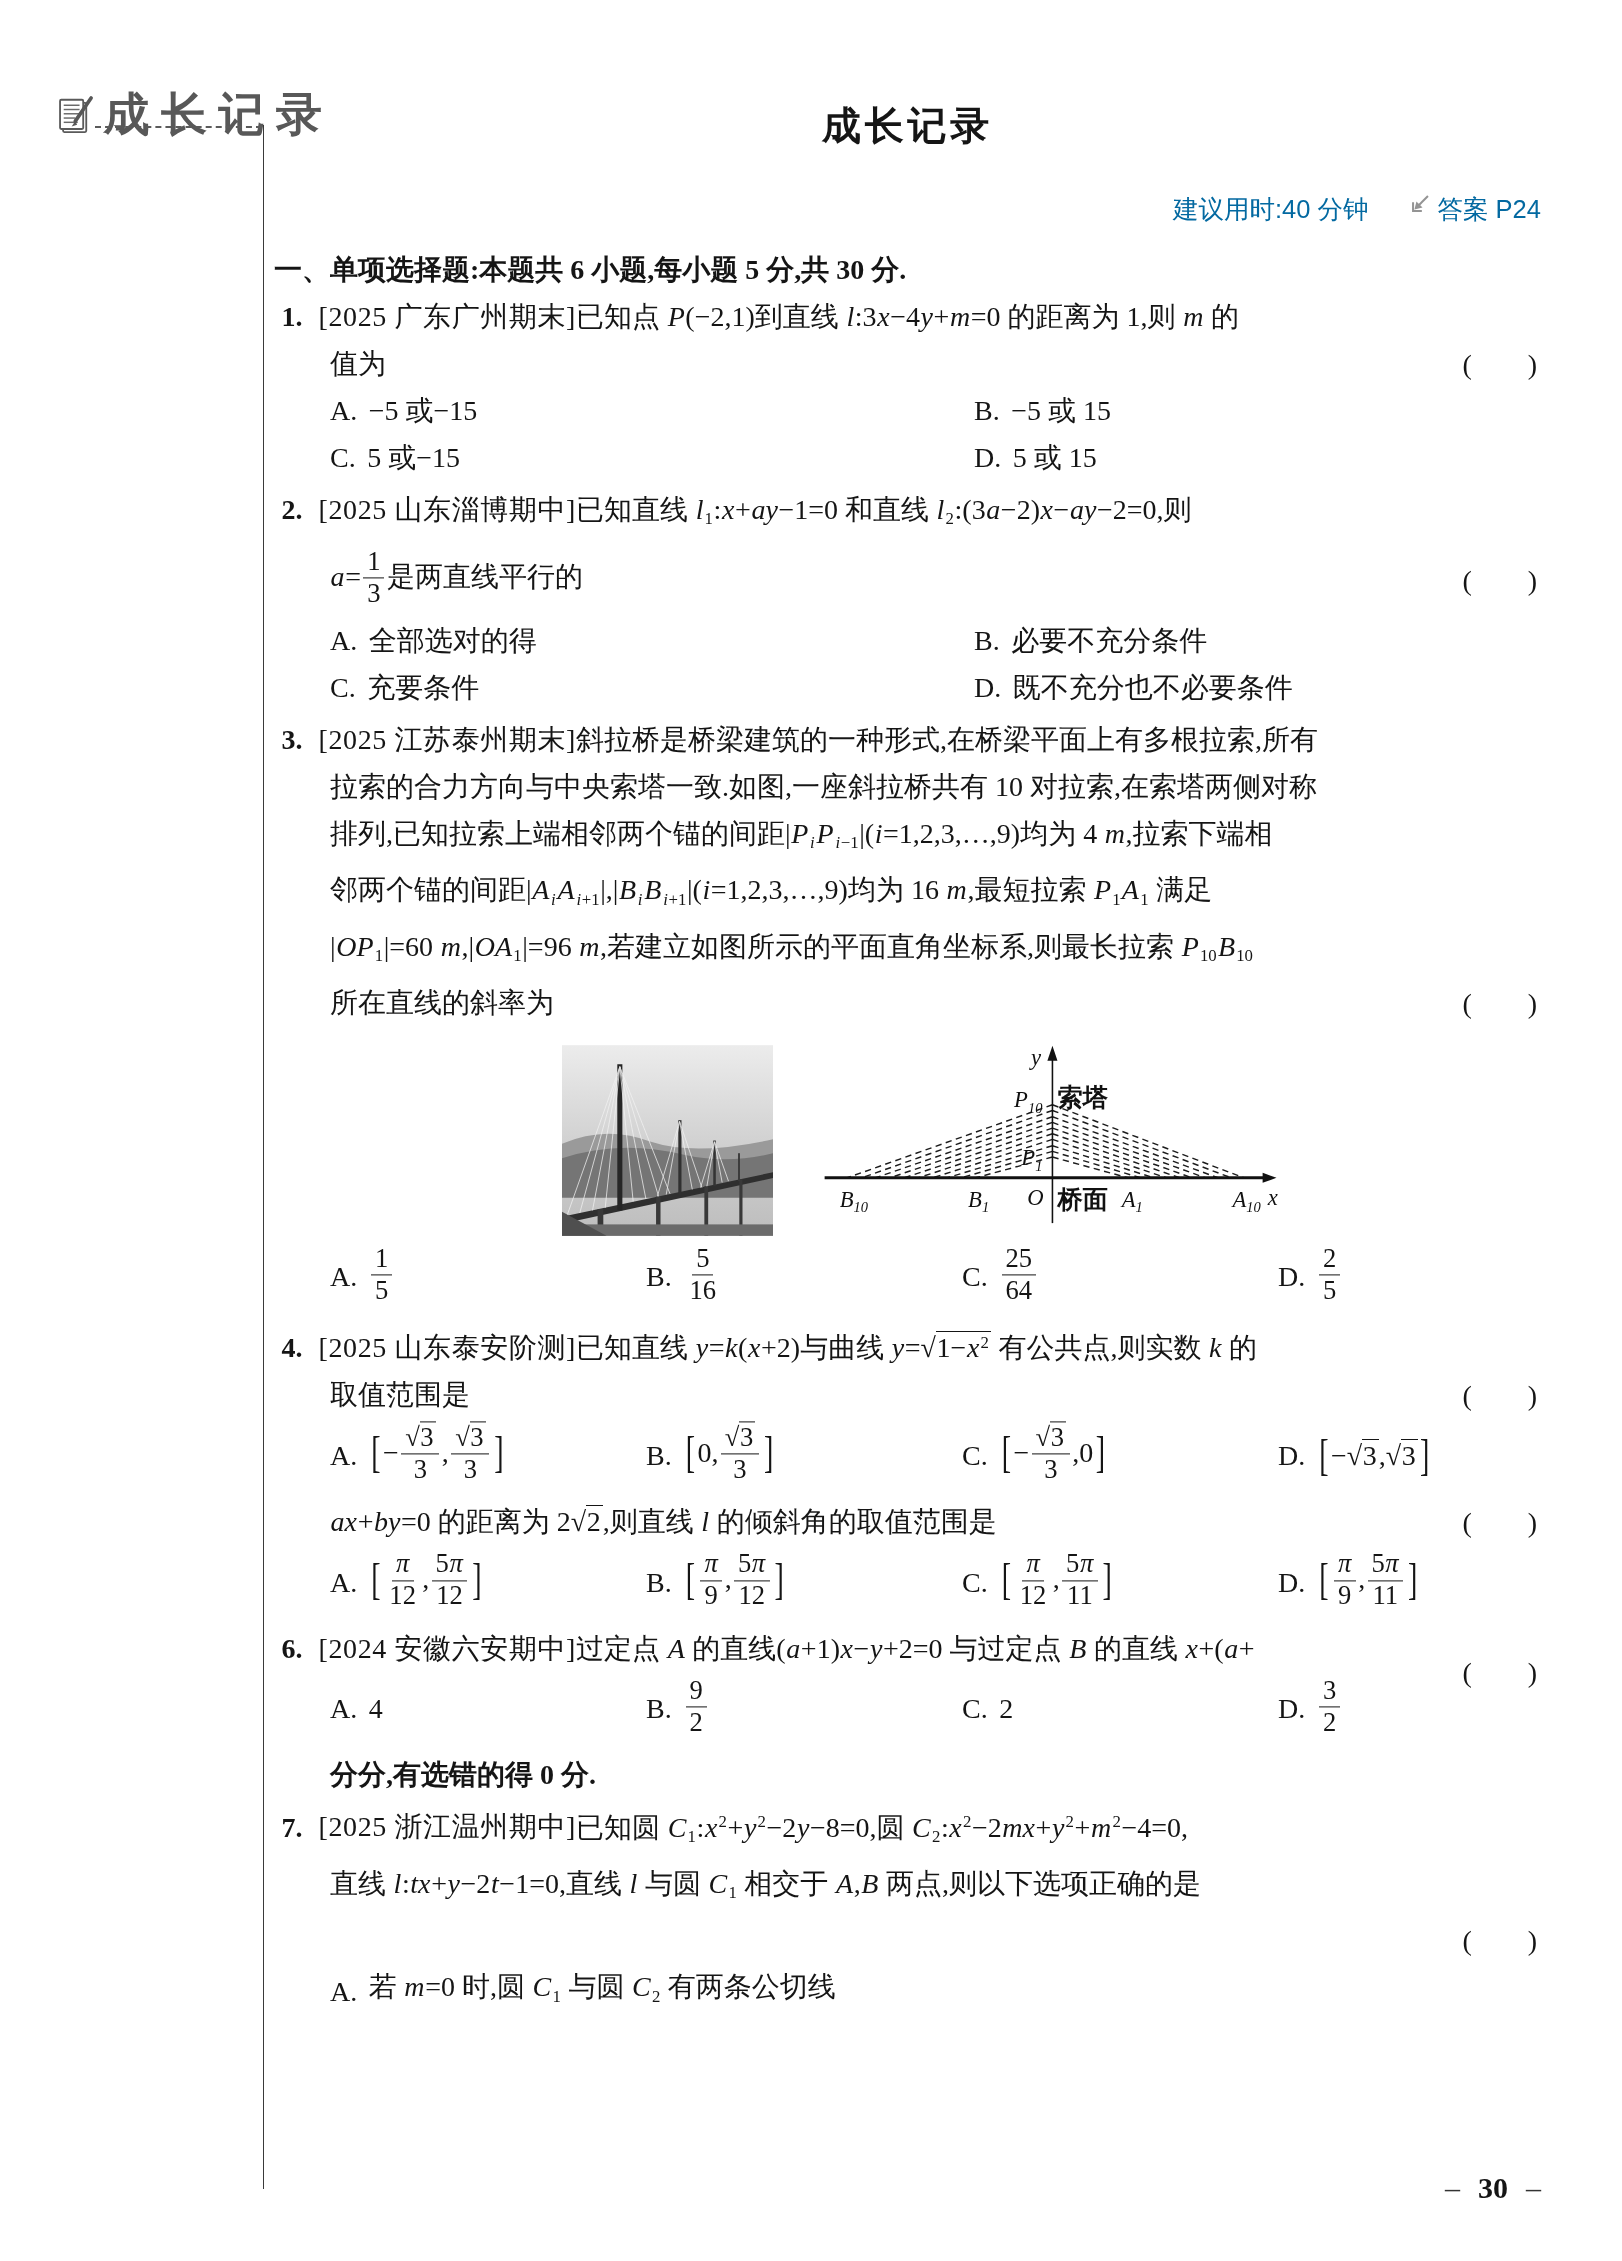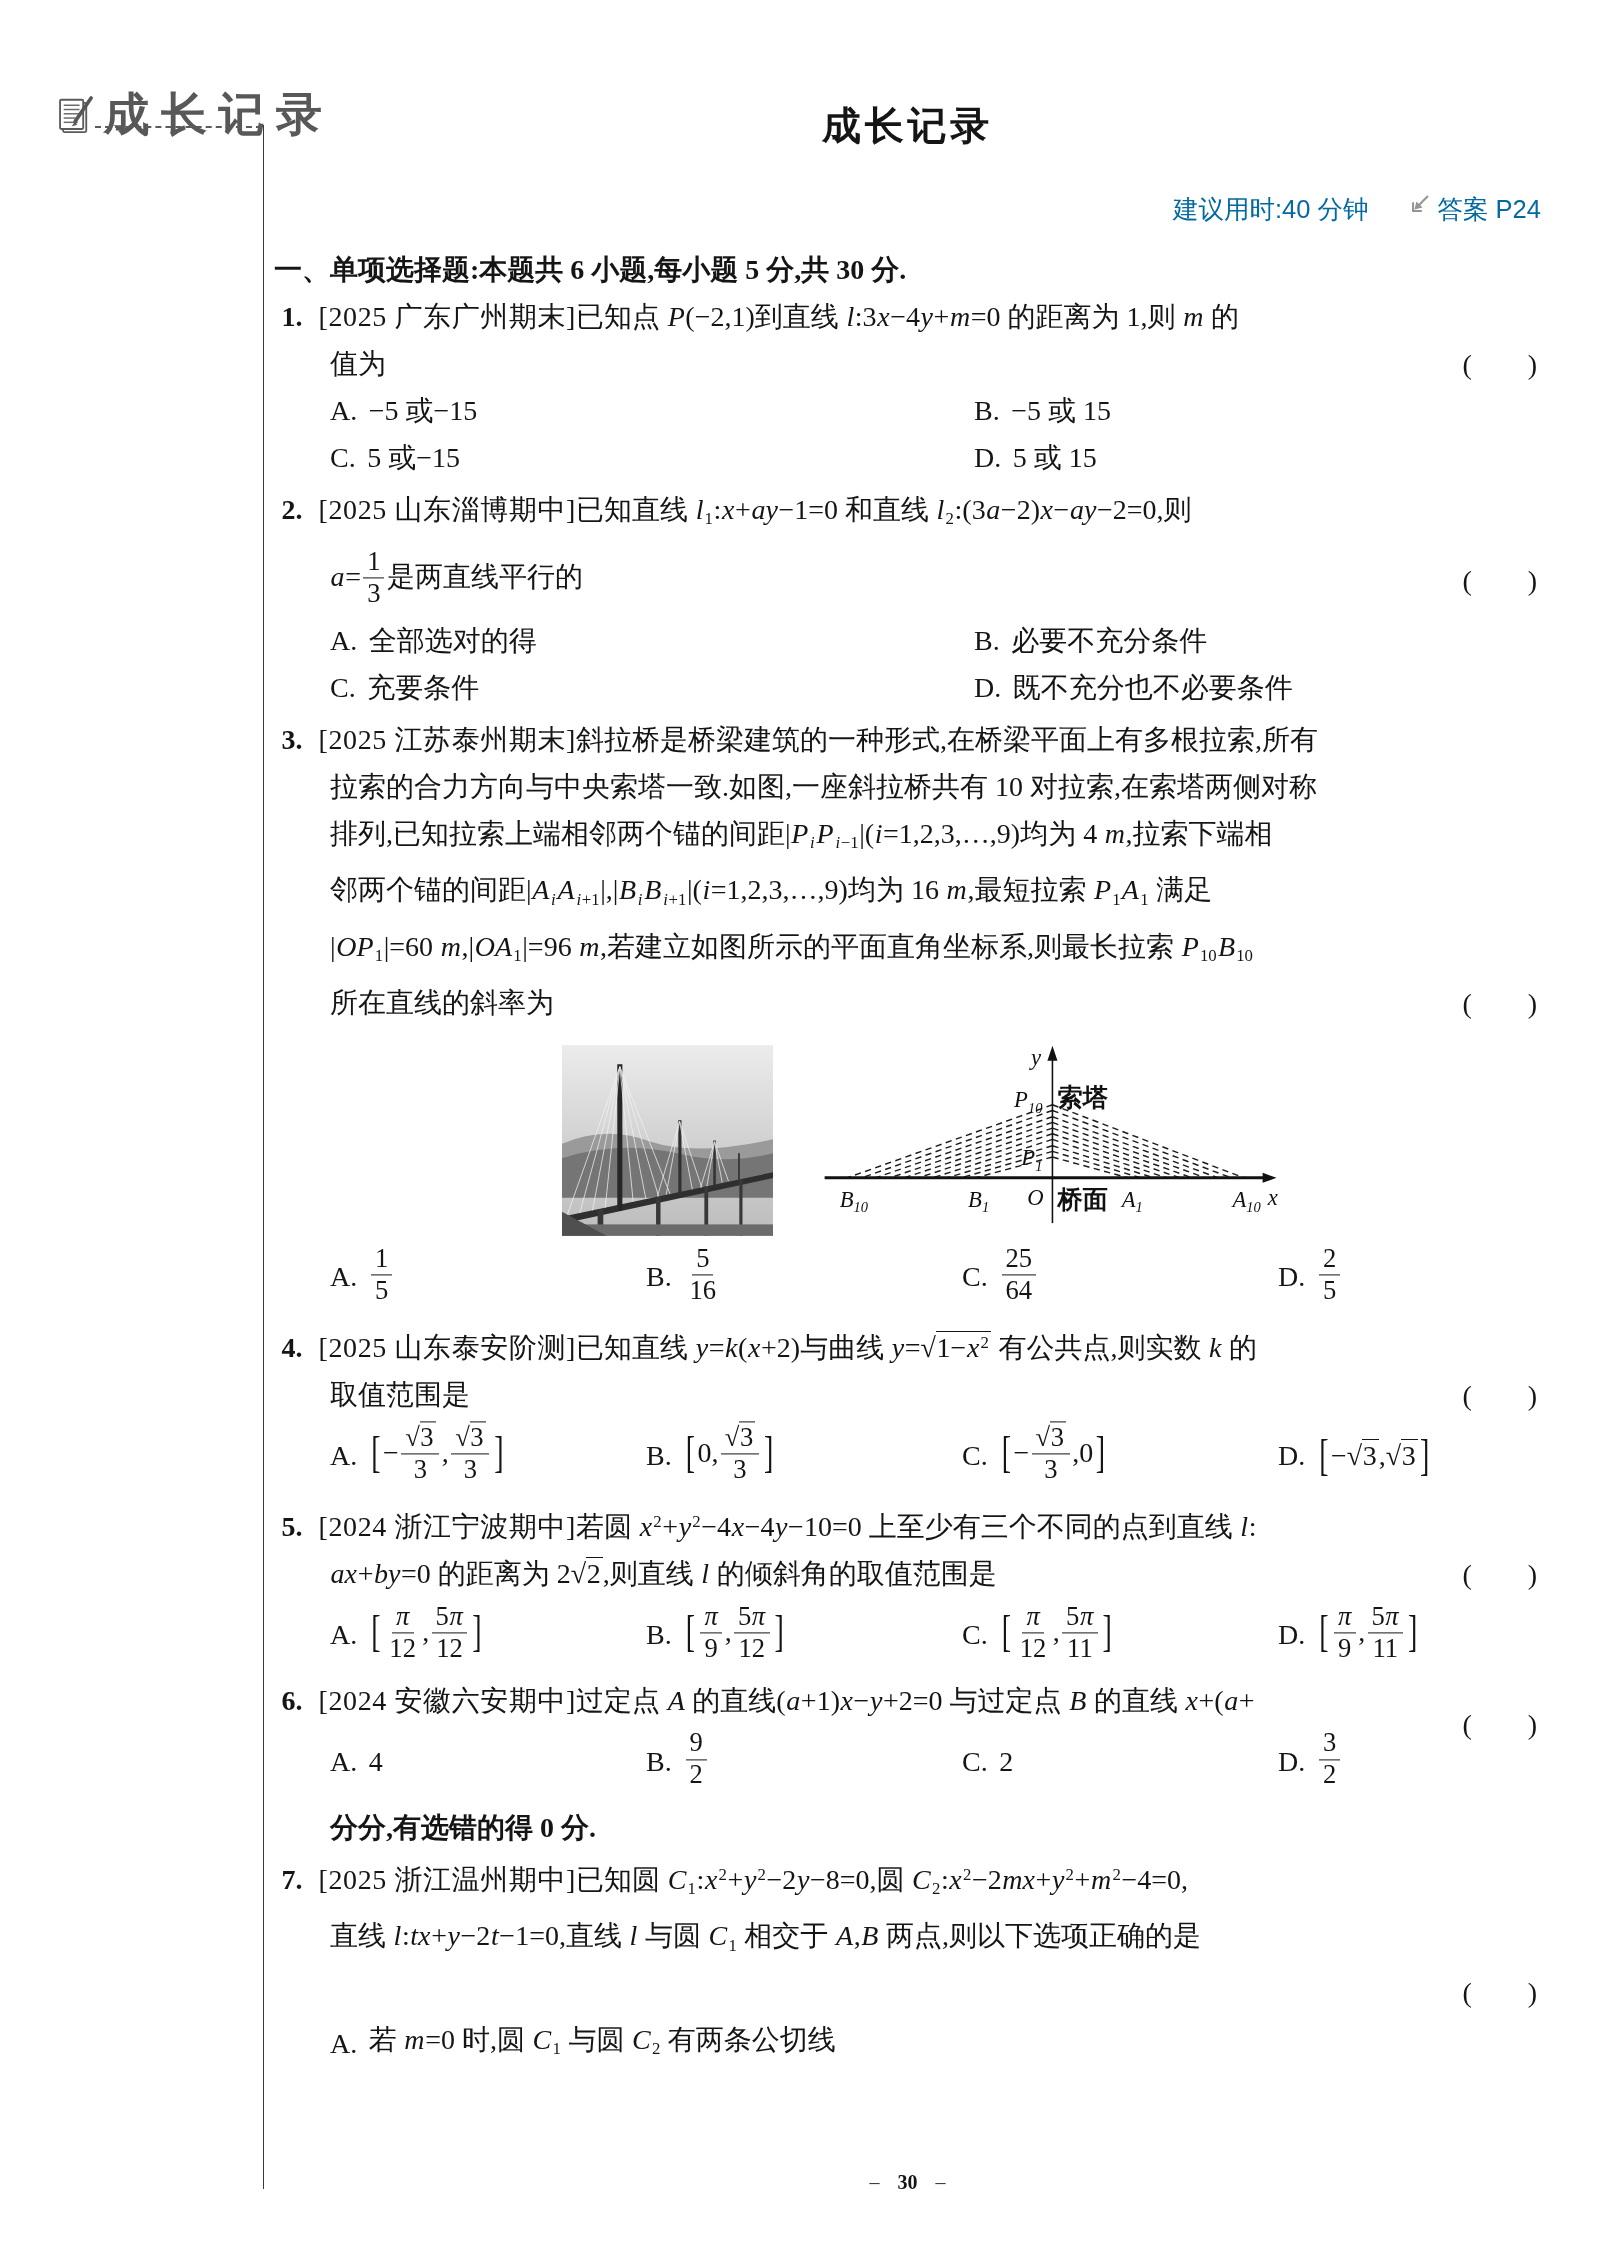--- a/index.html
+++ b/index.html
@@ -54,21 +54,21 @@
   
   .figure{display:flex;align-items:flex-end;gap:34px;margin:7.6px 0 3.8px 288px;}
   .photo{width:211px;height:191px;display:block;}
   .diagram{width:472px;height:202px;display:block;}
   .dl{font-size:36px;fill:#111;}
   .it{font-style:italic;}
   .tsub{font-size:23px;}
   .cjk{font-size:40px;font-weight:600;}
 
   
-  .footer{position:absolute;left:274px;top:2171px;width:1267px;text-align:center;font-size:20px;}
+  .footer{position:absolute;left:274px;top:2171px;width:1267px;text-align:right;font-size:30px;}
   .footer .pg{font-weight:700;margin:0 18px;}
   .footer .dsh{color:#333;}
 </style>
 </head>
 <body>
 
 <div class="page">
 
   <div class="logo">
     <svg class="logo-icon" viewBox="0 0 64 68">
@@ -332,23 +332,20 @@
               </span>,0<span class="brk">]</span></span>
           </div>
         <div class="cell">
             <span class="olab">D.</span>
             <span><span class="brk">[</span>−<span class="sqrt">√<span class="rad">3</span></span>,<span class="sqrt">√<span class="rad">3</span></span><span class="brk">]</span></span>
           </div>
       </div>
     </div>
 
     <div class="q">
-      <div class="qline first">
-        <span class="qnum">5.</span><span class="qtag">[2024 浙江宁波期中]</span><span>若圆 <i>x</i><sup>2</sup>+<i>y</i><sup>2</sup>−4<i>x</i>−4<i>y</i>−10=0 上至少有三个不同的点到直线 <i>l</i>:</span>
-      </div>
       <div class="qline cont">
         <span><i>ax</i>+<i>by</i>=0 的距离为 2<span class="sqrt">√<span class="rad">2</span></span>,则直线 <i>l</i> 的倾斜角的取值范围是</span>
         <span class="paren">(　　)</span>
       </div>
       <div class="optrow four tall">
         <div class="cell">
             <span class="olab">A.</span>
             <span><span class="brk">[</span><span class="frac">
                 <span class="fn"><i>π</i></span>
                 <span class="fd">12</span>

